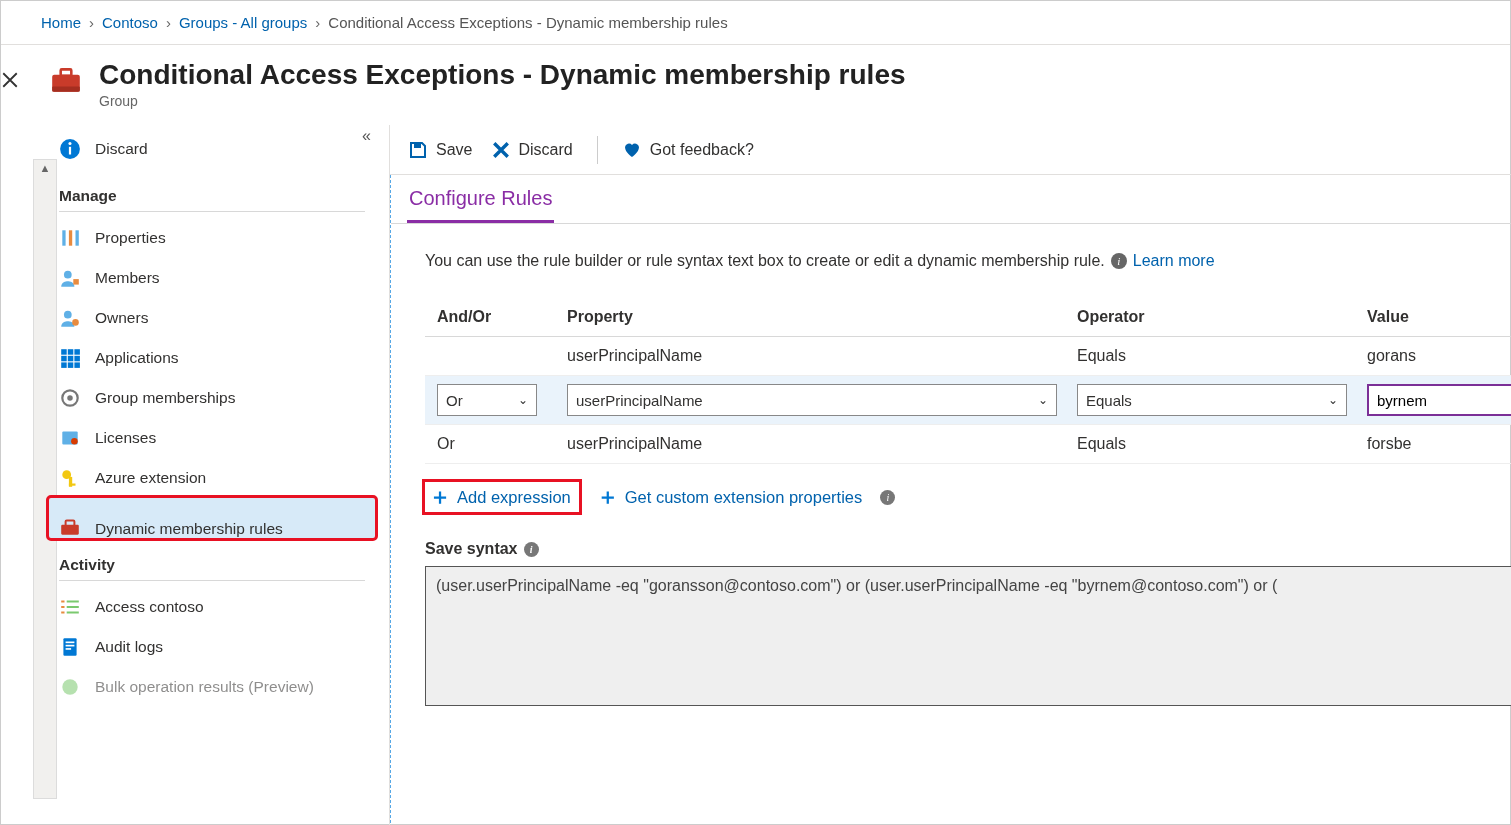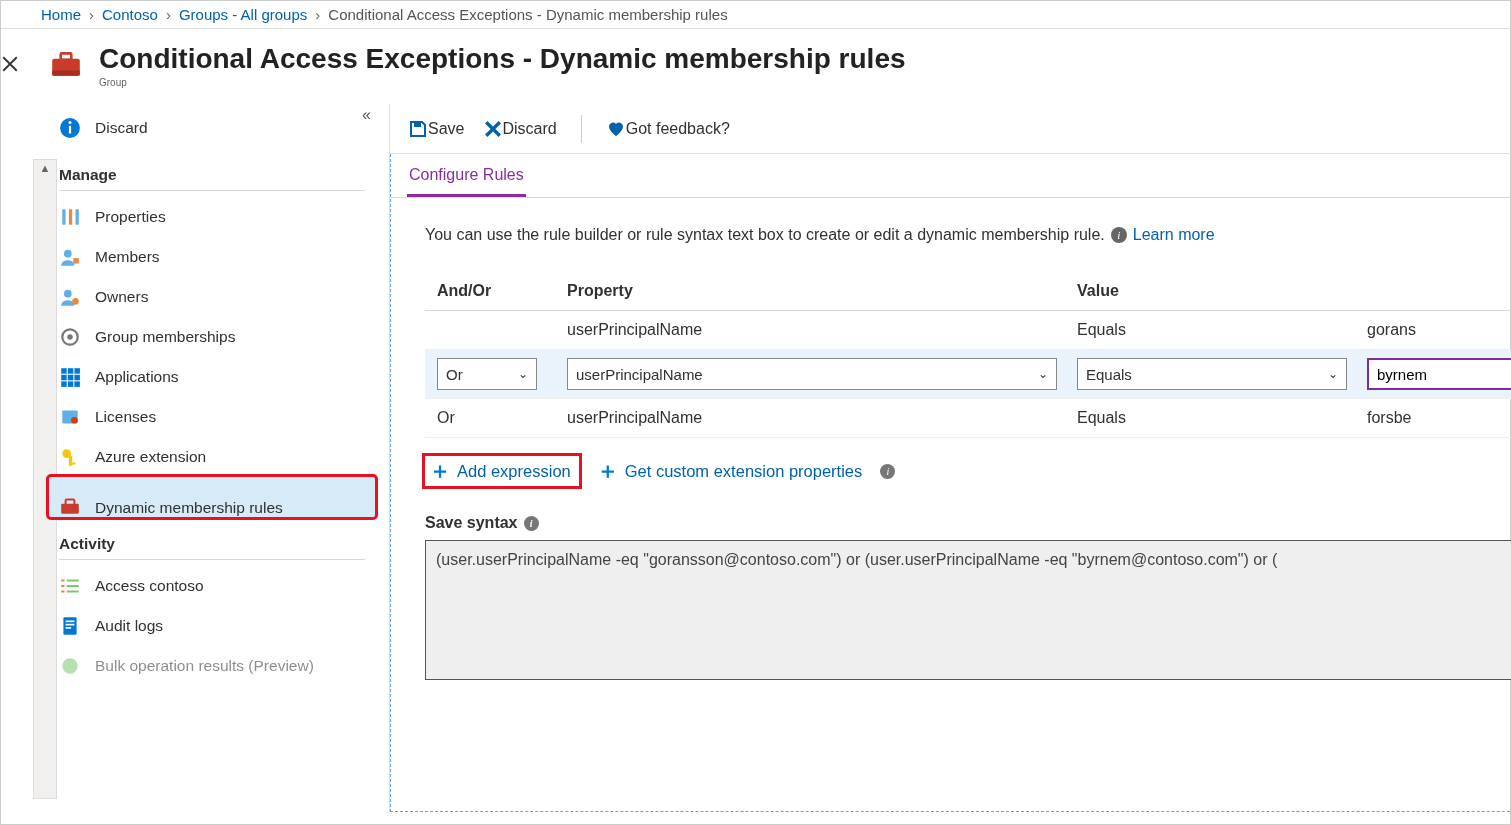--- a/index.html
+++ b/index.html
@@ -1,66 +1,66 @@
 <!DOCTYPE html>
 <html><head>
 <meta charset="utf-8">
 <style>
   * { box-sizing: border-box; margin: 0; padding: 0; }
   body { font-family: "Segoe UI", Arial, sans-serif; font-size: 14px; color: #323130; background: #fff; overflow: hidden; }
   .app { width: 1511px; height: 825px; position: relative; border: 1px solid #ccc; }
 
   
-  .breadcrumb-bar { height: 28px; display: flex; align-items: center; padding: 0 40px; font-size: 15px; border-bottom: 1px solid #e1dfdd; }
+  .breadcrumb-bar { height: 44px; display: flex; align-items: center; padding: 0 40px; font-size: 15px; border-bottom: 1px solid #e1dfdd; }
   .breadcrumb-bar a { color: #0062ad; text-decoration: none; cursor: pointer; }
   .breadcrumb-bar .sep { margin: 0 8px; color: #666; }
   .breadcrumb-bar .current { color: #555; }
 
   
   .main-row { display: flex; height: calc(100% - 40px); }
 
   .close-col { width: 60px; display:flex; justify-content:center; padding-top:26px; }
   .close-col svg { width:18px; height:18px; cursor:pointer; }
 
   .scroll-gutter { position:absolute; left:32px; top:158px; width:24px; height:640px; background:#f1f0ee; border:1px solid #dcdcdc; }
   .scroll-gutter .arrow { position:absolute; left:50%; transform:translateX(-50%); color:#666; font-size:11px; }
 
   .content-col { flex:1; display:flex; flex-direction:column; }
 
   
   .page-header { display:flex; align-items:flex-start; padding: 14px 0 16px 30px; gap:16px; }
   .header-icon { width:34px; height:34px; margin-top:4px; }
   .page-title { font-size:28px; font-weight:600; color:#222; }
-  .page-subtitle { font-size:10px; color:#666; margin-top:2px; }
+  .page-subtitle { font-size:14px; color:#666; margin-top:2px; }
 
   .body-row { display:flex; flex:1; min-height:0; }
 
   
   .sidebar { width:370px; padding: 4px 14px 0 30px; position:relative; }
   .collapse-chev { position:absolute; top:2px; right:18px; font-size:16px; color:#555; cursor:pointer; }
   .nav-item { display:flex; align-items:center; height:40px; padding:0 10px; cursor:pointer; font-size:15.5px; color:#323130; border-radius:2px; }
   .nav-item .icon { width:22px; height:22px; margin-right:14px; display:flex; align-items:center; justify-content:center; }
   .nav-item.selected { background:#d7eaf8; }
   .nav-section { font-weight:600; font-size:15.5px; margin:18px 10px 6px; }
   .nav-divider { border:none; border-top:1px solid #d8d8d8; margin:4px 10px 6px; }
   .red-box { outline: 3px solid #e81123; align-items: flex-end; }
   .red-box-action { outline: 3px solid #e81123; padding:4px 8px 4px 4px; display:inline-flex; }
 
   
   .main-panel { flex:1; border-left:1px solid #e1dfdd; display:flex; flex-direction:column; min-width:0; }
   .toolbar { display:flex; align-items:center; height:50px; padding:0 18px; gap:20px; border-bottom:1px solid #e1dfdd; }
-  .tool-btn { display:flex; align-items:center; font-size:16px; cursor:pointer; color:#323130; }
+  .tool-btn { display:flex; align-items:center; gap:8px; font-size:16px; cursor:pointer; color:#323130; }
   .tool-btn .ticon { color:#0062ad; display:flex; }
   .tool-btn.heart .ticon { color:#0062ad; }
   .tool-divider { width:1px; height:28px; background:#ccc; margin:0 4px; }
 
   .scroll-area { flex:1; overflow:hidden; border:1px dashed #56a8e6; border-top:none; position:relative; }
 
   .tab-bar { display:flex; padding:0 16px; border-bottom:1px solid #d8d8d8; }
-  .tab { padding:12px 2px 10px; margin-right:24px; font-size:16px; color:#323130; cursor:pointer; }
+  .tab { padding:12px 2px 10px; margin-right:24px; font-size:20px; color:#323130; cursor:pointer; }
   .tab.active { color:#8a2da5; border-bottom:3px solid #8a2da5; }
 
   .panel-body { padding: 28px 24px 20px 34px; }
   .intro { font-size:16px; color:#323130; display:flex; align-items:center; gap:6px; flex-wrap:wrap; }
   .intro a { color:#0062ad; text-decoration:none; }
   .info-i { width:16px; height:16px; border-radius:50%; background:#666; color:#fff; font-size:11px; display:inline-flex; align-items:center; justify-content:center; font-style:italic; font-family:Georgia,serif; }
 
   
   .rtable { margin-top:28px; width:100%; }
   .rhead { display:grid; grid-template-columns: 130px 510px 290px 1fr; font-weight:600; font-size:16px; padding:10px 12px; border-bottom:1px solid #d8d8d8; }
@@ -168,45 +168,45 @@
                   <circle cx="8" cy="7" r="3.5" fill="#5fb0e6"></circle>
                   <path d="M2 18c0-4 4-5 6-5s6 1 6 5" fill="#5fb0e6"></path>
                   <circle cx="15" cy="14" r="3" fill="#e88b3f"></circle>
                 </svg>
               </span>
             <span>Owners</span>
           </div>
           <div class="nav-item">
             <span class="icon">
                 <svg viewBox="0 0 20 20">
-                  <circle cx="10" cy="10" r="7" fill="none" stroke="#777" stroke-width="2"></circle>
-                  <circle cx="10" cy="10" r="2.5" fill="#777"></circle>
-                </svg>
-              </span>
-            <span>Group memberships</span>
-          </div>
-          <div class="nav-item">
-            <span class="icon">
-                <svg viewBox="0 0 20 20">
                   <rect x="2" y="2" width="5" height="5" fill="#0078d4"></rect>
                   <rect x="8" y="2" width="5" height="5" fill="#0078d4"></rect>
                   <rect x="14" y="2" width="5" height="5" fill="#0078d4"></rect>
                   <rect x="2" y="8" width="5" height="5" fill="#0078d4"></rect>
                   <rect x="8" y="8" width="5" height="5" fill="#0078d4"></rect>
                   <rect x="14" y="8" width="5" height="5" fill="#0078d4"></rect>
                   <rect x="2" y="14" width="5" height="5" fill="#0078d4"></rect>
                   <rect x="8" y="14" width="5" height="5" fill="#0078d4"></rect>
                   <rect x="14" y="14" width="5" height="5" fill="#0078d4"></rect>
                 </svg>
               </span>
             <span>Applications</span>
           </div>
           <div class="nav-item">
             <span class="icon">
                 <svg viewBox="0 0 20 20">
+                  <circle cx="10" cy="10" r="7" fill="none" stroke="#777" stroke-width="2"></circle>
+                  <circle cx="10" cy="10" r="2.5" fill="#777"></circle>
+                </svg>
+              </span>
+            <span>Group memberships</span>
+          </div>
+          <div class="nav-item">
+            <span class="icon">
+                <svg viewBox="0 0 20 20">
                   <rect x="3" y="4" width="14" height="12" rx="1" fill="#5fb0e6"></rect>
                   <circle cx="14" cy="13" r="3" fill="#d83b01"></circle>
                 </svg>
               </span>
             <span>Licenses</span>
           </div>
           <div class="nav-item">
             <span class="icon">
                 <svg viewBox="0 0 20 20">
                   <circle cx="7" cy="7" r="4" fill="#f2c811"></circle>
@@ -298,20 +298,21 @@
               <div class="intro">
                 <span>You can use the rule builder or rule syntax text box to create or edit a dynamic membership rule.</span>
                 <span class="info-i">i</span>
                 <a>Learn more</a>
               </div>
 
               <div class="rtable">
                 <div class="rhead">
                   <div>And/Or</div>
                   <div>Property</div>
+                  <div>Operator</div>
                   <div>Value</div>
                 </div>
 
                 <div class="rrow">
                   <div></div>
                   <div>userPrincipalName</div>
                   <div>Equals</div>
                   <div>gorans</div>
                 </div>
 

